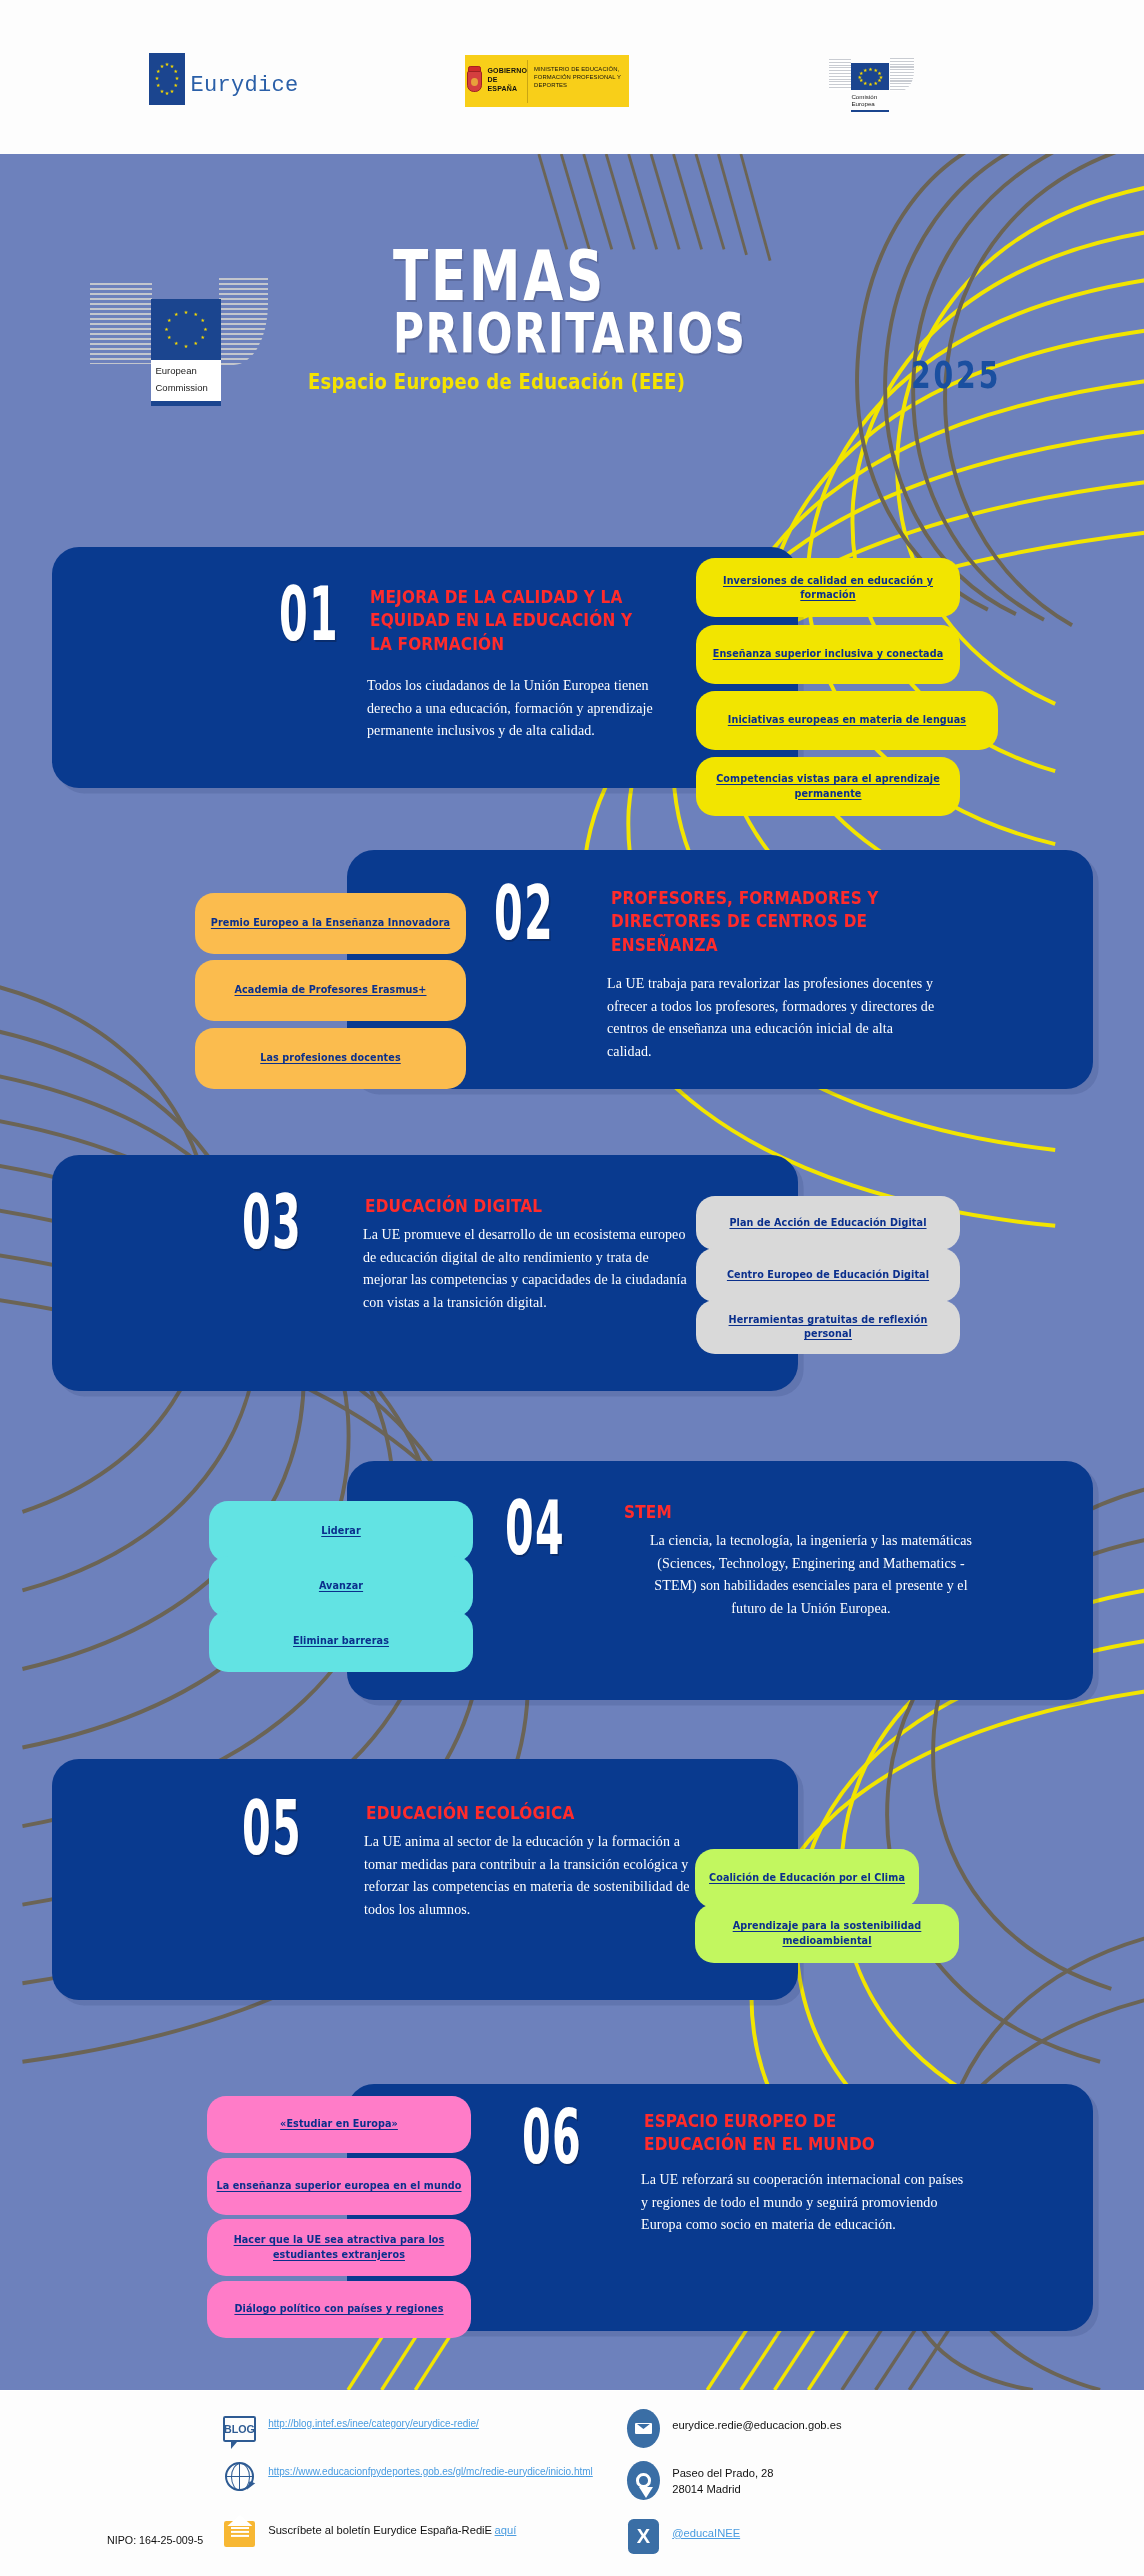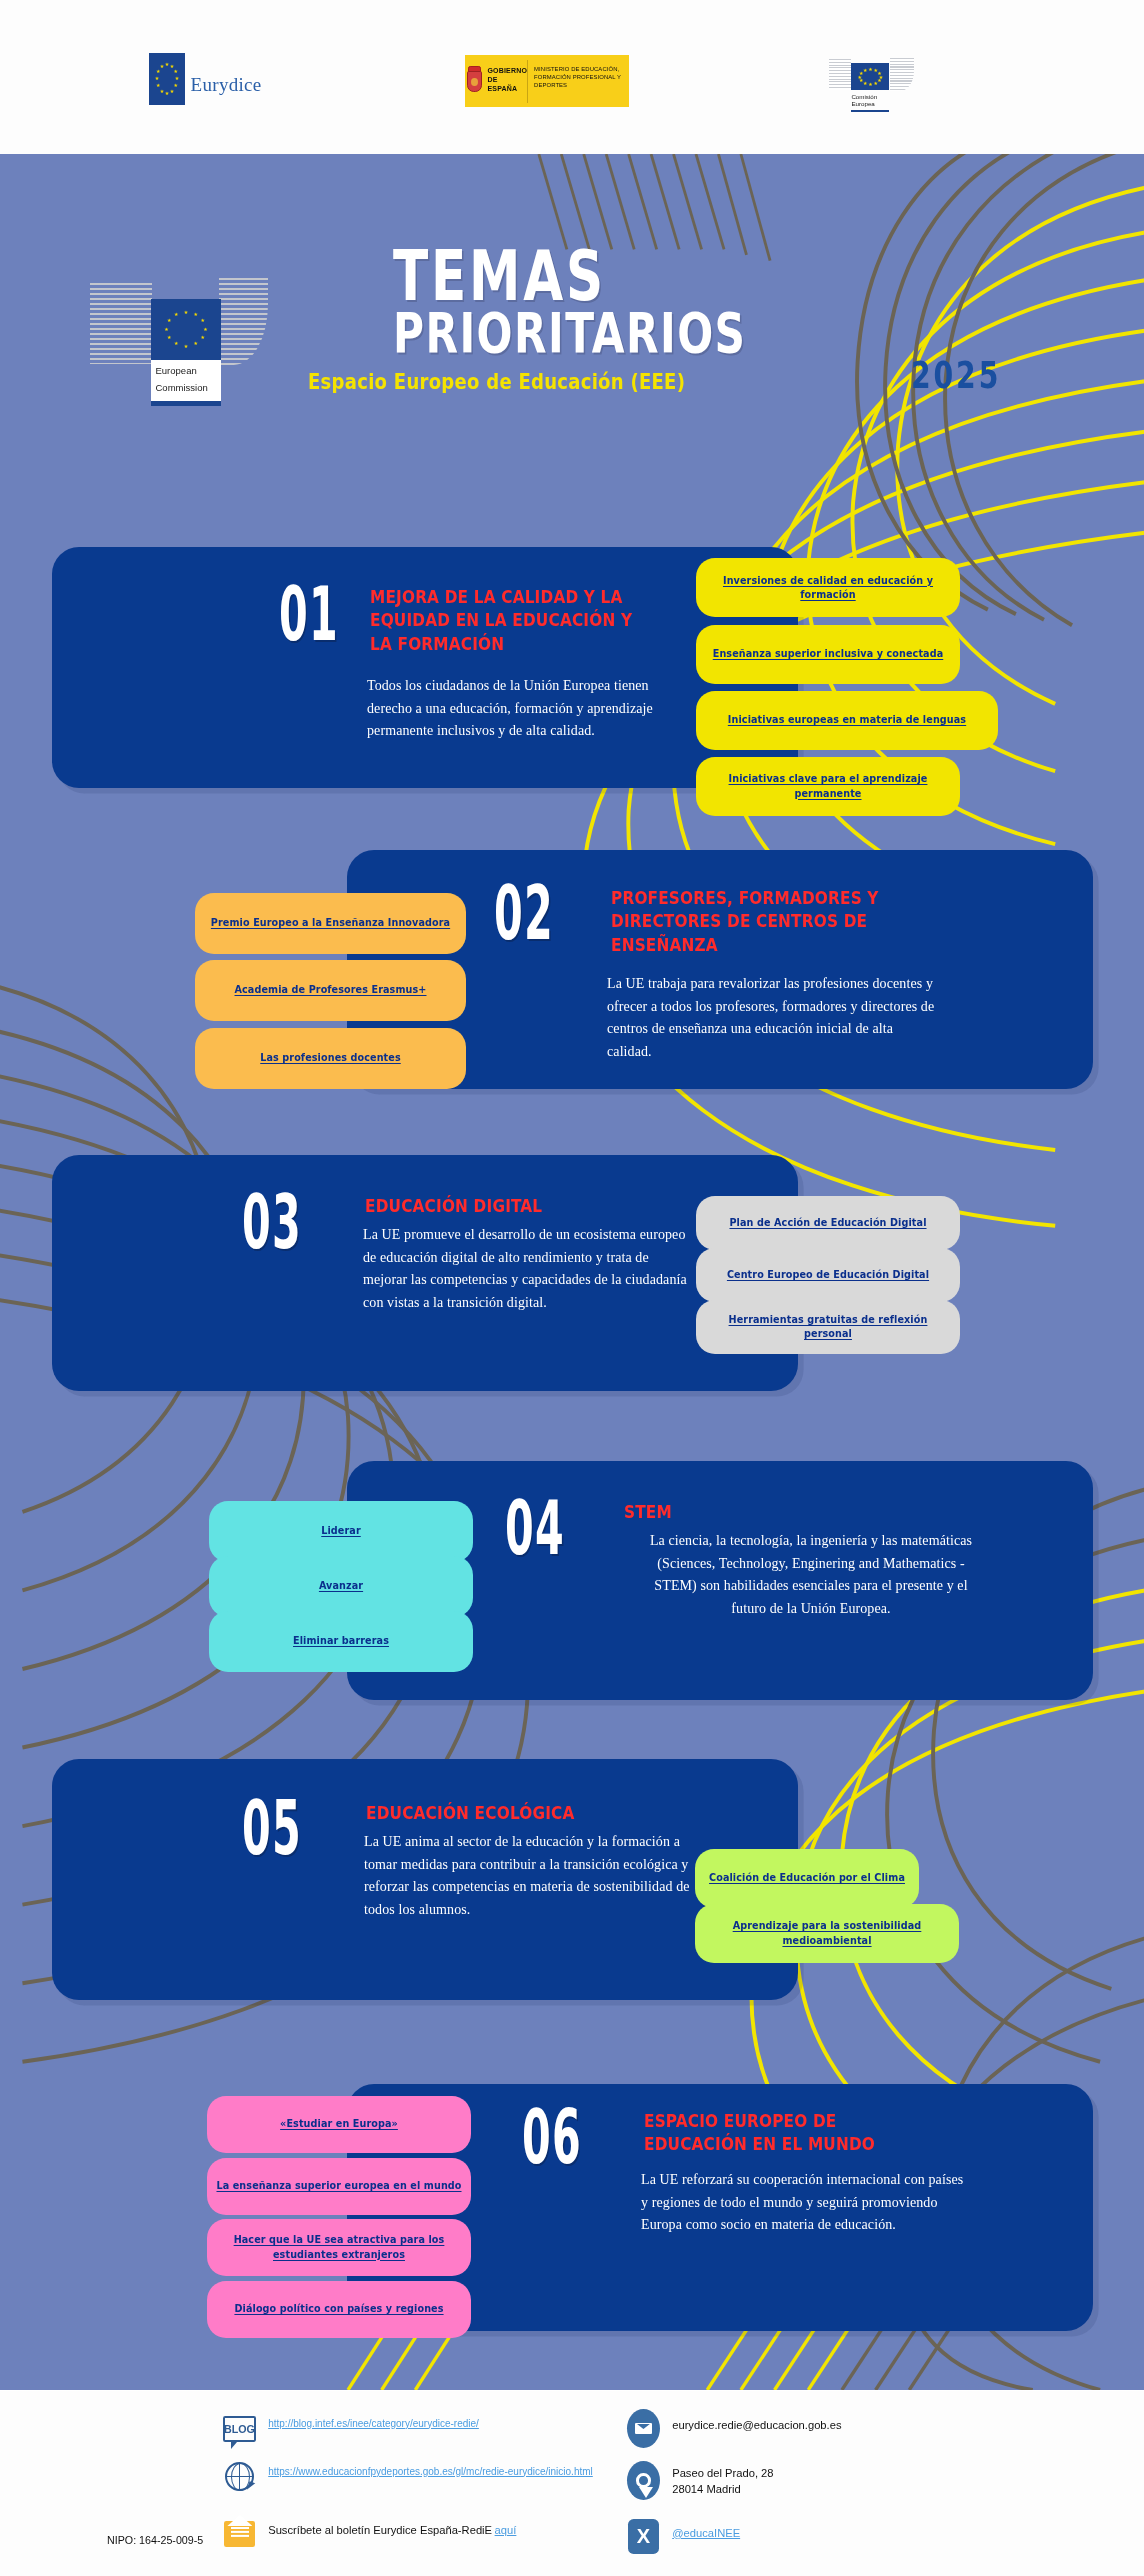--- a/index.html
+++ b/index.html
@@ -14,21 +14,21 @@
   
   .logo-bar{
     position:absolute; left:0; top:0; width:1145px; height:154px;
     background:#fdfdfd; z-index:40;
     display:flex; align-items:center;
   }
   .logo-eurydice{ position:absolute; left:149px; top:53px; display:flex; align-items:center; gap:5.6px;}
   .eu-flag-sm{ width:36px; height:52px; background:#1b458f; position:relative; }
   .eu-stars{ position:absolute; left:50%; top:50%; transform:translate(-50%,-50%); width:66%; height:66%;}
   .eu-stars span{ position:absolute; color:#f5d800; font-size:5px; line-height:1; }
-  .eurydice-word{ color:#2a5fa8; font-size:19px; letter-spacing:0.3px; font-family:Liberation Serif, serif;margin-top:12px;}
+  .eurydice-word{ color:#2a5fa8; font-size:22px; letter-spacing:0.3px; font-family:Liberation Mono, monospace;margin-top:12px;}
 
   .logo-gob{ position:absolute; left:465px; top:55px; width:164px; height:52px; background:#f8cf19; display:flex; align-items:stretch;}
   .gob-crest{ width:34px; display:flex; align-items:center; justify-content:center;}
   .crest-shape{ width:19px; height:31px; position:relative;}
   .crest-shape .crown{ position:absolute; top:0; left:3.4px; width:12.3px; height:6.2px; background:#d02b2b; border-radius:2.2px 2.2px 0 0; border:0.6px solid #a81f1f;}
   .crest-shape .shield{ position:absolute; top:5.6px; left:1.7px; width:15.7px; height:21.3px; background:#d43f3f; border:0.6px solid #9e2222; border-radius:1.7px 1.7px 6.7px 6.7px;}
   .crest-shape .inner{ position:absolute; top:12.3px; left:6.2px; width:6.7px; height:7.9px; background:#e8a13b; border-radius:50%;}
   .gob-txt{ font-size:7px; color:#111; letter-spacing:0.2px; line-height:1.25; padding:12.3px 0 0 3.4px; width:63px; font-weight:600;}
   .gob-sep{ width:0.6px; background:#c9a513; margin:4.5px 0;}
   .min-txt{ font-size:5.9px; color:#111; line-height:1.35; padding:11.2px 4.5px 0 6.7px; letter-spacing:0.1px;}
@@ -346,21 +346,21 @@
     <div class="pill" style="left:696px;top:22.4px;width:264px;height:59px;background:#f2e500;">
       <span>Inversiones de calidad en educación y formación</span>
       </div>
     <div class="pill" style="left:696px;top:89px;width:264px;height:59px;background:#f2e500;">
       <span>Enseñanza superior inclusiva y conectada</span>
       </div>
     <div class="pill" style="left:696px;top:155px;width:302px;height:59px;background:#f2e500;">
       <span>Iniciativas europeas en materia de lenguas</span>
       </div>
     <div class="pill" style="left:696px;top:221px;width:264px;height:59px;background:#f2e500;">
-      <span>Iniciativas clave para el aprendizaje permanente</span>
+      <span>Competencias vistas para el aprendizaje permanente</span>
       </div>
   </div>
 
   <div class="section" style="top:679px;height:281px;">
     <div class="card" style="left:347px;top:17px;width:746px;height:239px;"></div>
     <div class="num" style="left:494px;top:49px;width:224px;">02</div>
     <div class="head" style="left:611px;top:53px;width:297px;">PROFESORES, FORMADORES Y DIRECTORES DE CENTROS DE ENSEÑANZA</div>
     <div class="body-txt" style="left:607px;top:140px;width:331px;">La UE trabaja para revalorizar las profesiones docentes y ofrecer a todos los profesores, formadores y directores de centros de enseñanza una educación inicial de alta calidad.</div>
     <div class="pill" style="left:195px;top:60px;width:271px;height:61px;background:#fbbc4e;">
       <span>Premio Europeo a la Enseñanza Innovadora</span>

